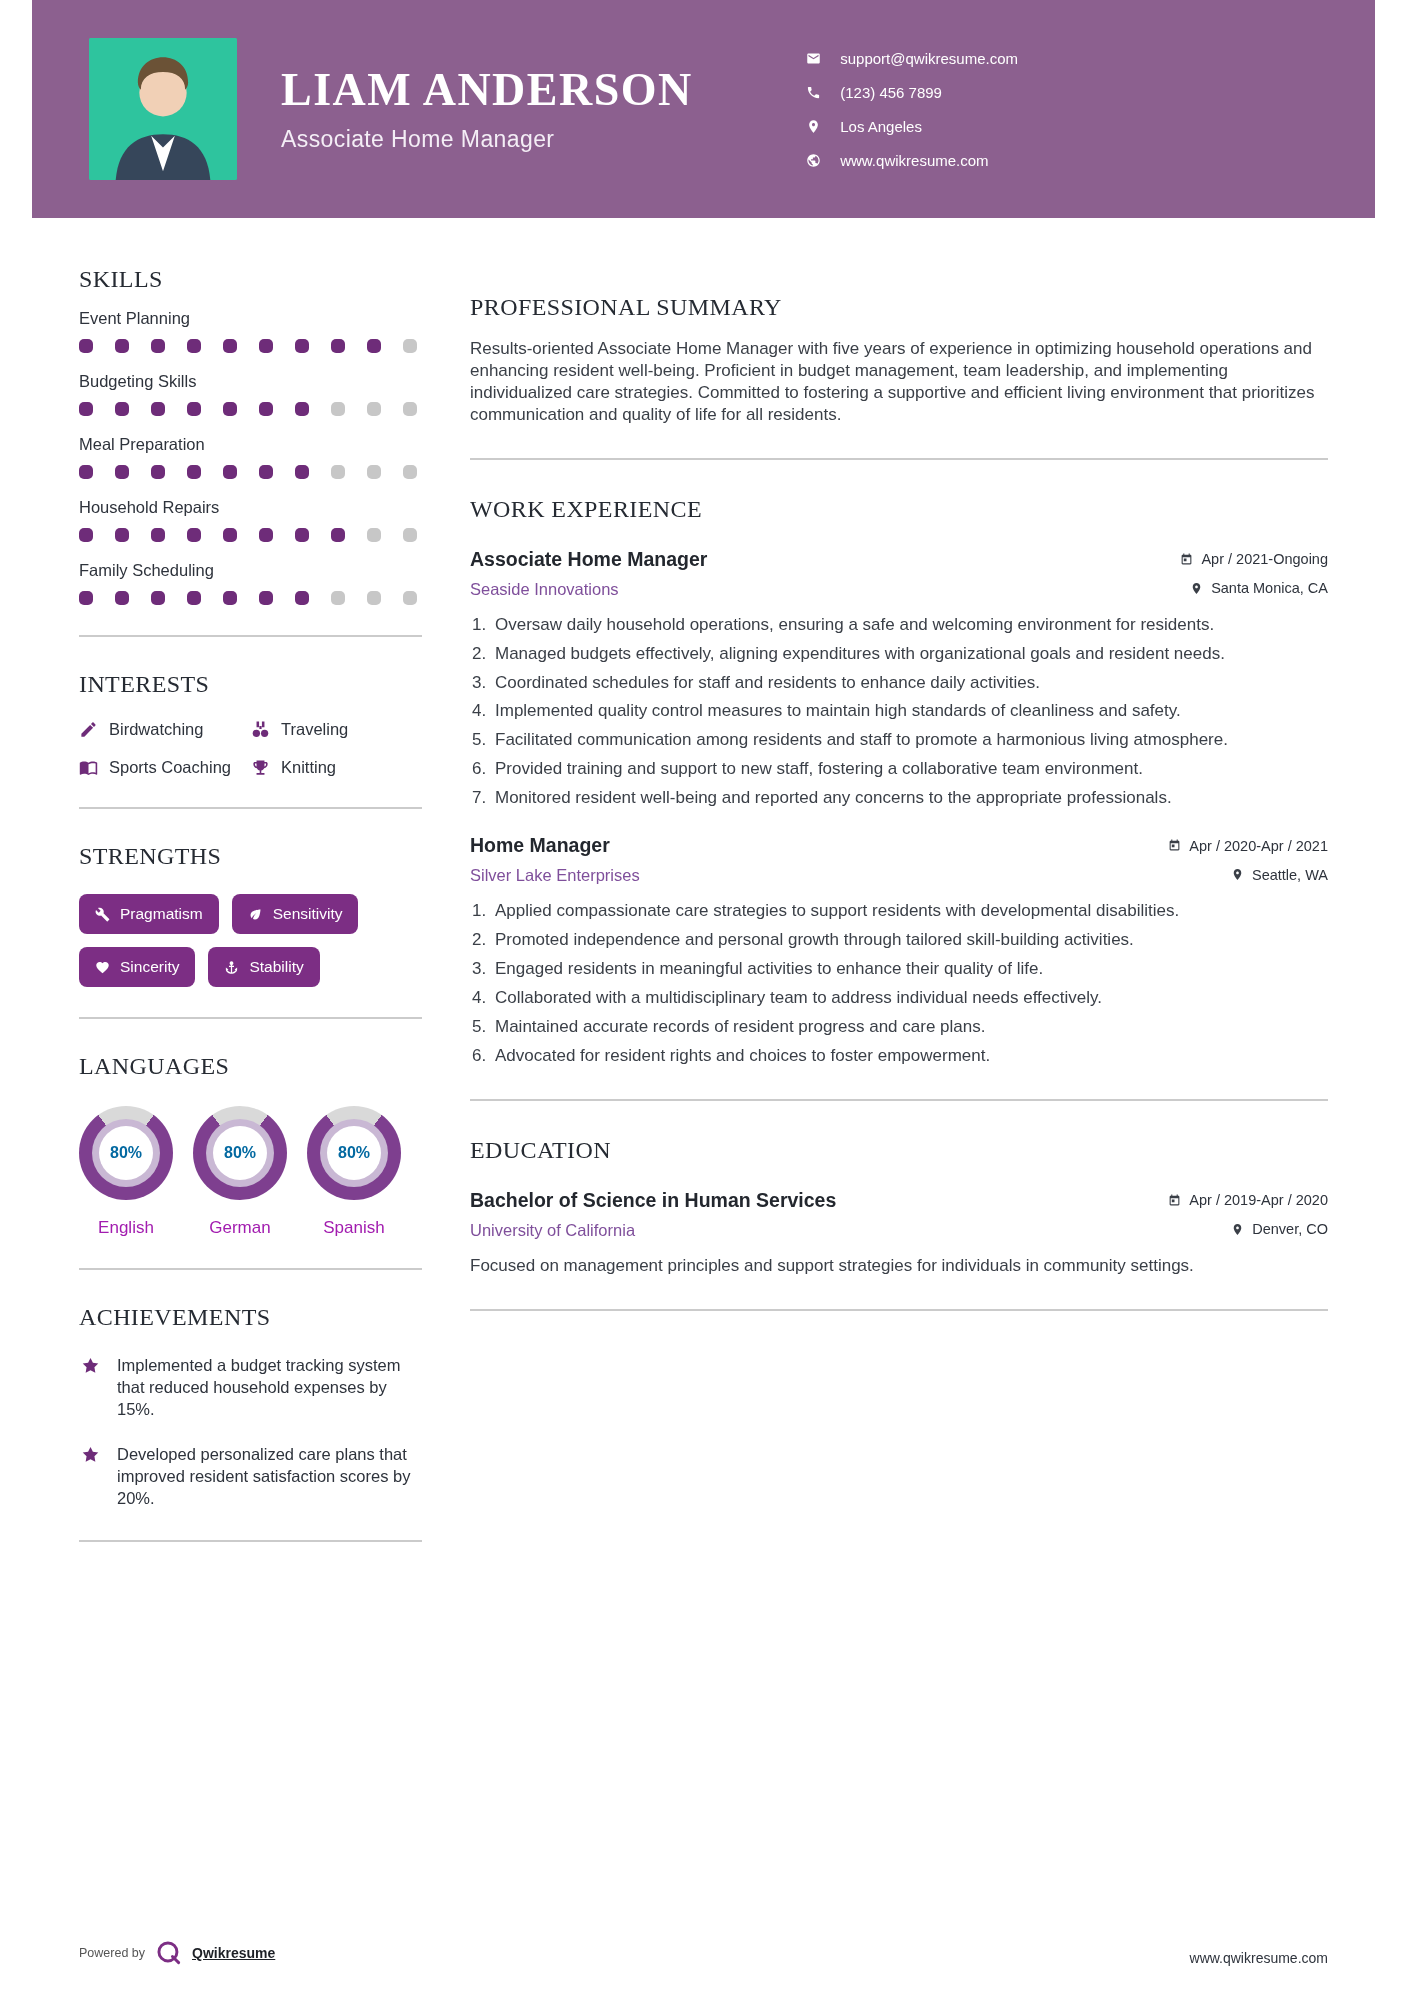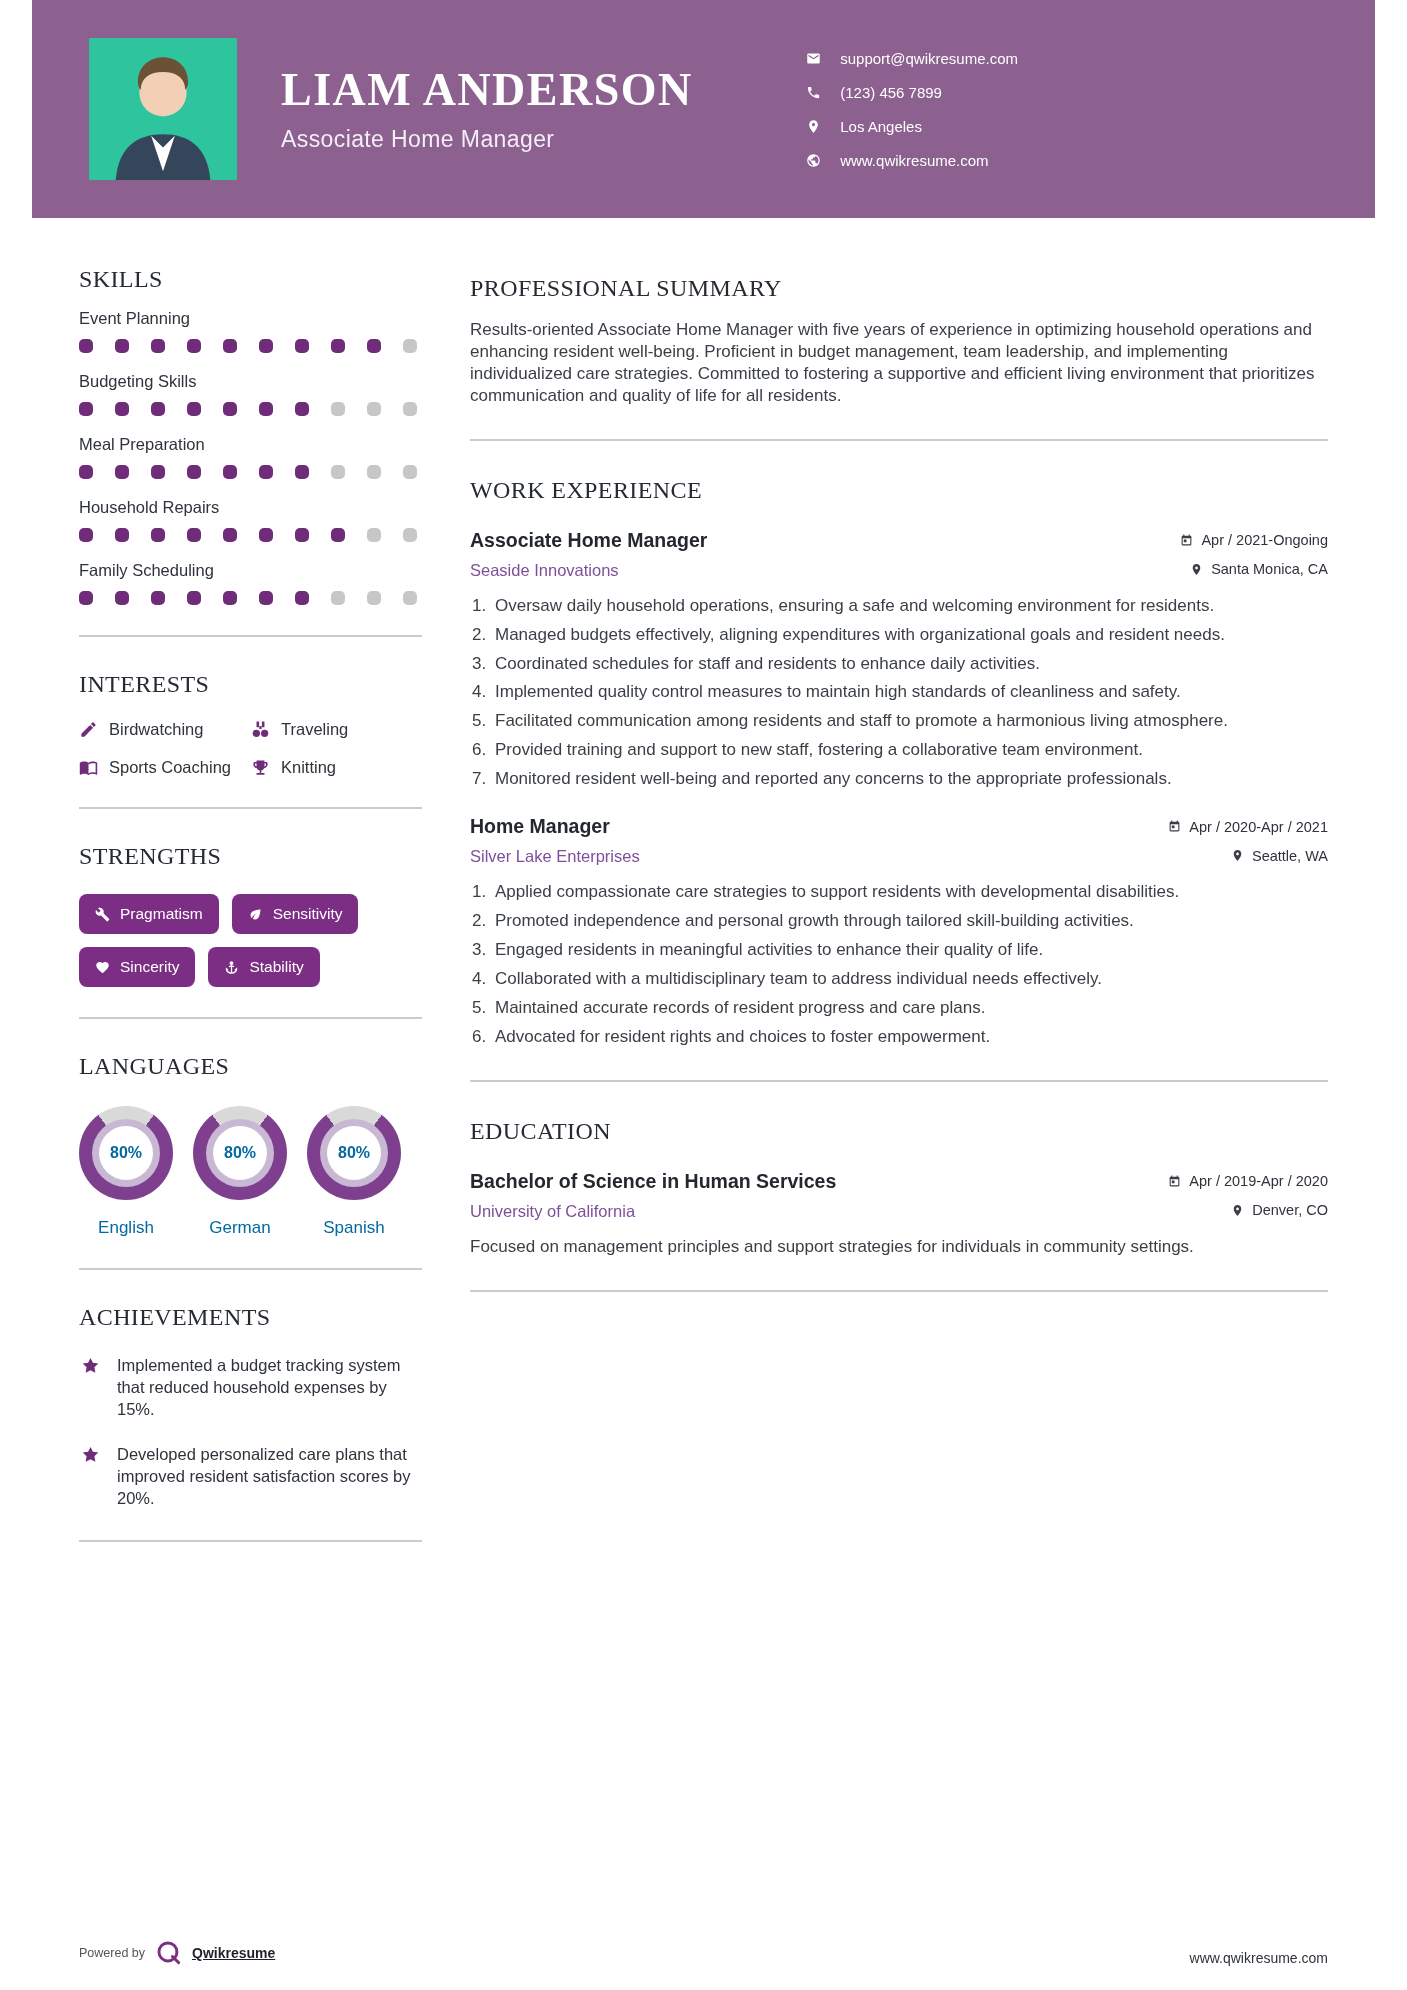--- a/index.html
+++ b/index.html
@@ -28,21 +28,21 @@
   .role{font-size:23px;color:#f4eef6;margin-top:10px;letter-spacing:.4px}
   .contacts{margin-left:auto;margin-right:310px;display:flex;flex-direction:column;gap:17px}
   .contact{display:flex;align-items:center;gap:19px;color:#fff;font-size:15px;white-space:nowrap}
   .contact .icon{width:15px;height:15px;color:#fff}
   .icon{display:inline-flex;align-items:center;justify-content:center;flex:0 0 auto}
   .icon svg{width:100%;height:100%;fill:currentColor;display:block}
 
   
   .columns{display:flex;padding:0 47px;gap:48px;flex:1 1 auto;align-items:flex-start}
   .left{flex:0 0 343px;width:343px;padding-top:48px}
-  .right{flex:1 1 auto;padding-top:57px;min-width:0}
+  .right{flex:1 1 auto;padding-top:76px;min-width:0}
   h2{font-family:"Liberation Serif","DejaVu Serif",serif;font-size:24px;font-weight:400;color:var(--heading);letter-spacing:.4px}
   .divider{height:2px;background:var(--divider);margin:30px 0 34px}
 
   
   .skill{margin-top:19px}
   .skill:first-of-type{margin-top:16px}
   .skill-label{font-size:16.5px;color:#2e333c}
   .dots{display:flex;gap:22px;margin-top:11px}
   .dot{width:14px;height:14px;border-radius:5px;background:#c7c7c7}
   .dot.filled{background:var(--accent)}
@@ -56,21 +56,21 @@
   .strengths{display:flex;flex-wrap:wrap;gap:13px;margin-top:24px}
   .badge{display:inline-flex;align-items:center;gap:10px;background:var(--badge);color:#fff;font-size:15.5px;padding:11px 16px;border-radius:8px}
   .badge .icon{width:15px;height:15px;color:#fff}
 
   
   .langs{display:flex;gap:20px;margin-top:26px}
   .lang{width:94px;display:flex;flex-direction:column;align-items:center}
   .donut{width:94px;height:94px;border-radius:50%;position:relative}
   .donut::before{content:"";position:absolute;inset:13px;border-radius:50%;background:var(--donut-inner)}
   .donut-hole{position:absolute;inset:20px;border-radius:50%;background:#fff;display:flex;align-items:center;justify-content:center;font-size:16px;font-weight:700;color:#0369a1}
-  .lang-label{margin-top:18px;font-size:17px;color:#0369a1}
+  .lang-label{margin-top:18px;font-size:17px;color:#a21caf}
 
   
   .achv{display:flex;gap:15px;margin-top:24px;font-size:16.5px;line-height:1.32;color:#2e333c}
   .achv .icon{width:23px;height:23px;color:var(--accent);margin-top:1px}
 
   
   .summary{margin-top:17px;font-size:17px;line-height:1.29;color:var(--body);max-width:860px}
   .job{margin-top:25px}
   .job-head,.job-sub{display:flex;justify-content:space-between;align-items:baseline;gap:20px}
   .job-title{font-size:19.5px;font-weight:700;color:#23272e}

